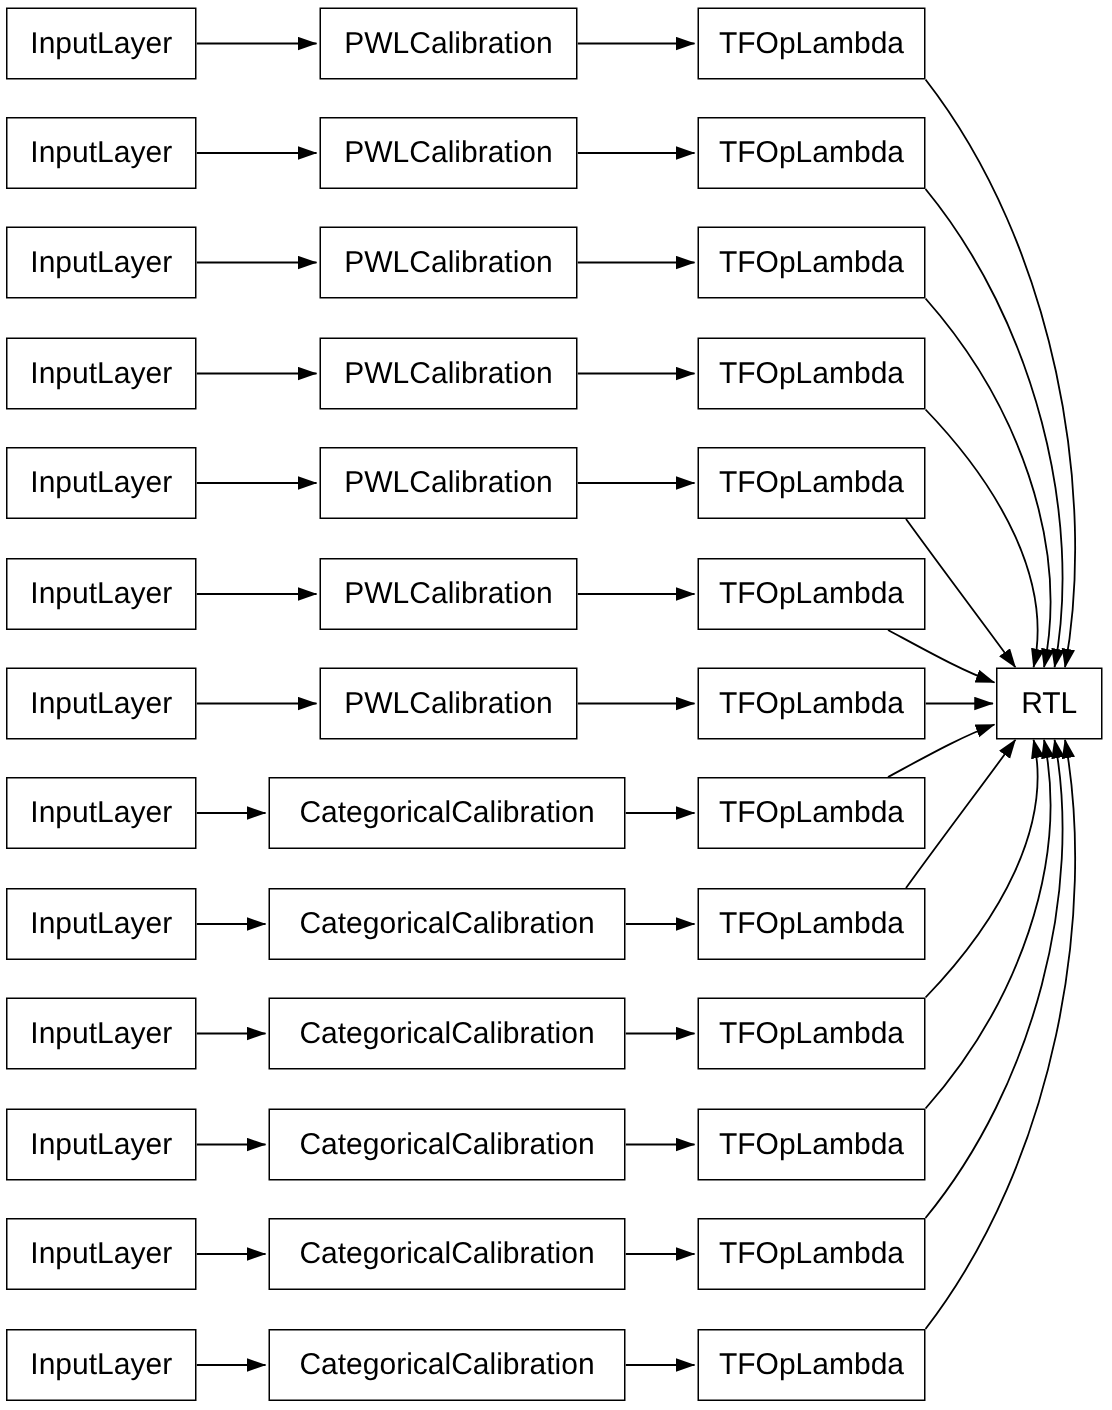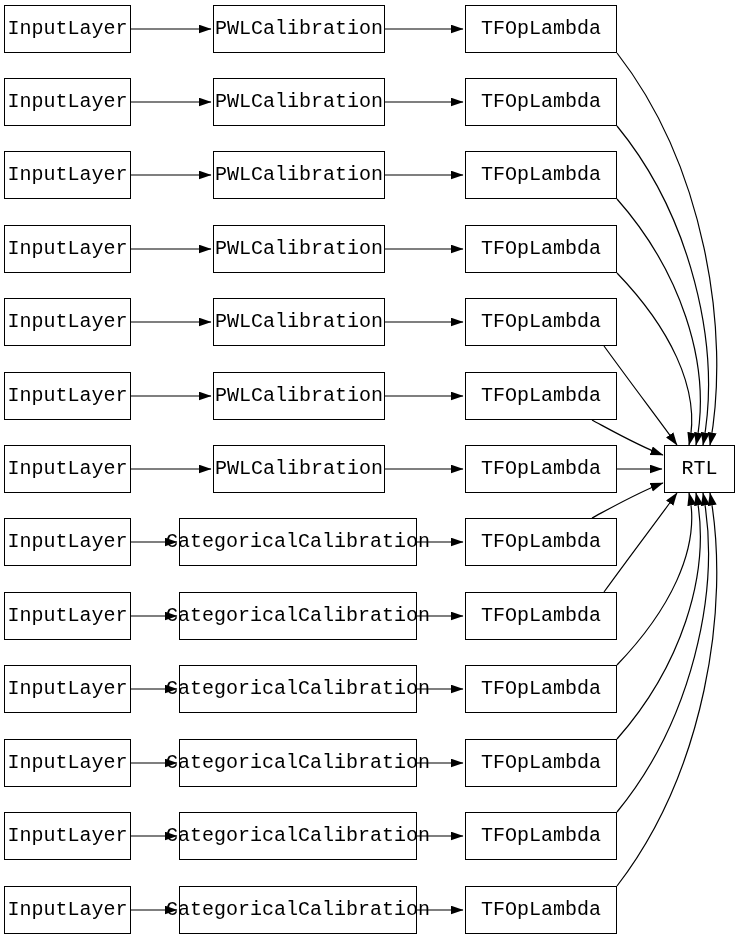--- a/index.html
+++ b/index.html
@@ -6,21 +6,21 @@
     margin: 0;
     padding: 0;
     background: #ffffff;
   }
   .canvas {
     position: relative;
     width: 741px;
     height: 940px;
     background: #ffffff;
     overflow: hidden;
-    font-family: Liberation Mono, monospace;
+    font-family: Liberation Sans, sans-serif;
   }
   #edges {
     position: absolute;
     left: 0;
     top: 0;
   }
   #edges path.edge {
     fill: none;
     stroke: #000000;
     stroke-width: 1.2;

